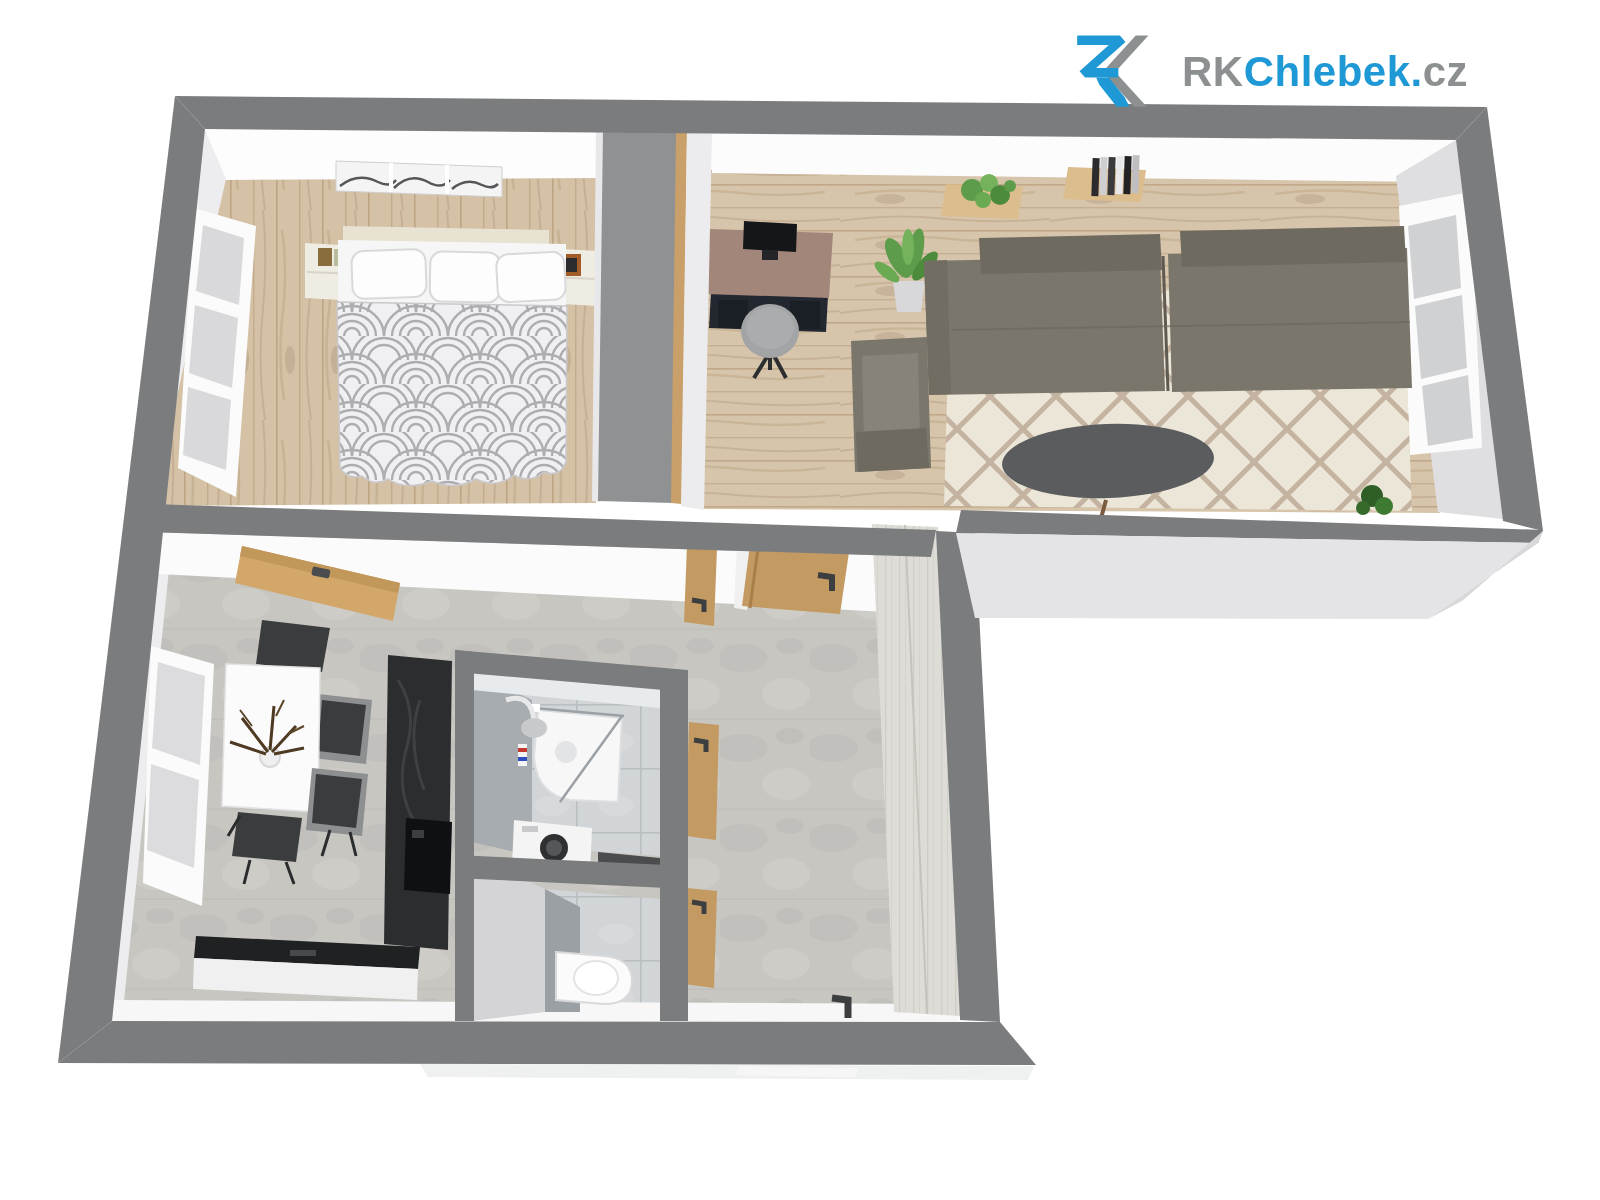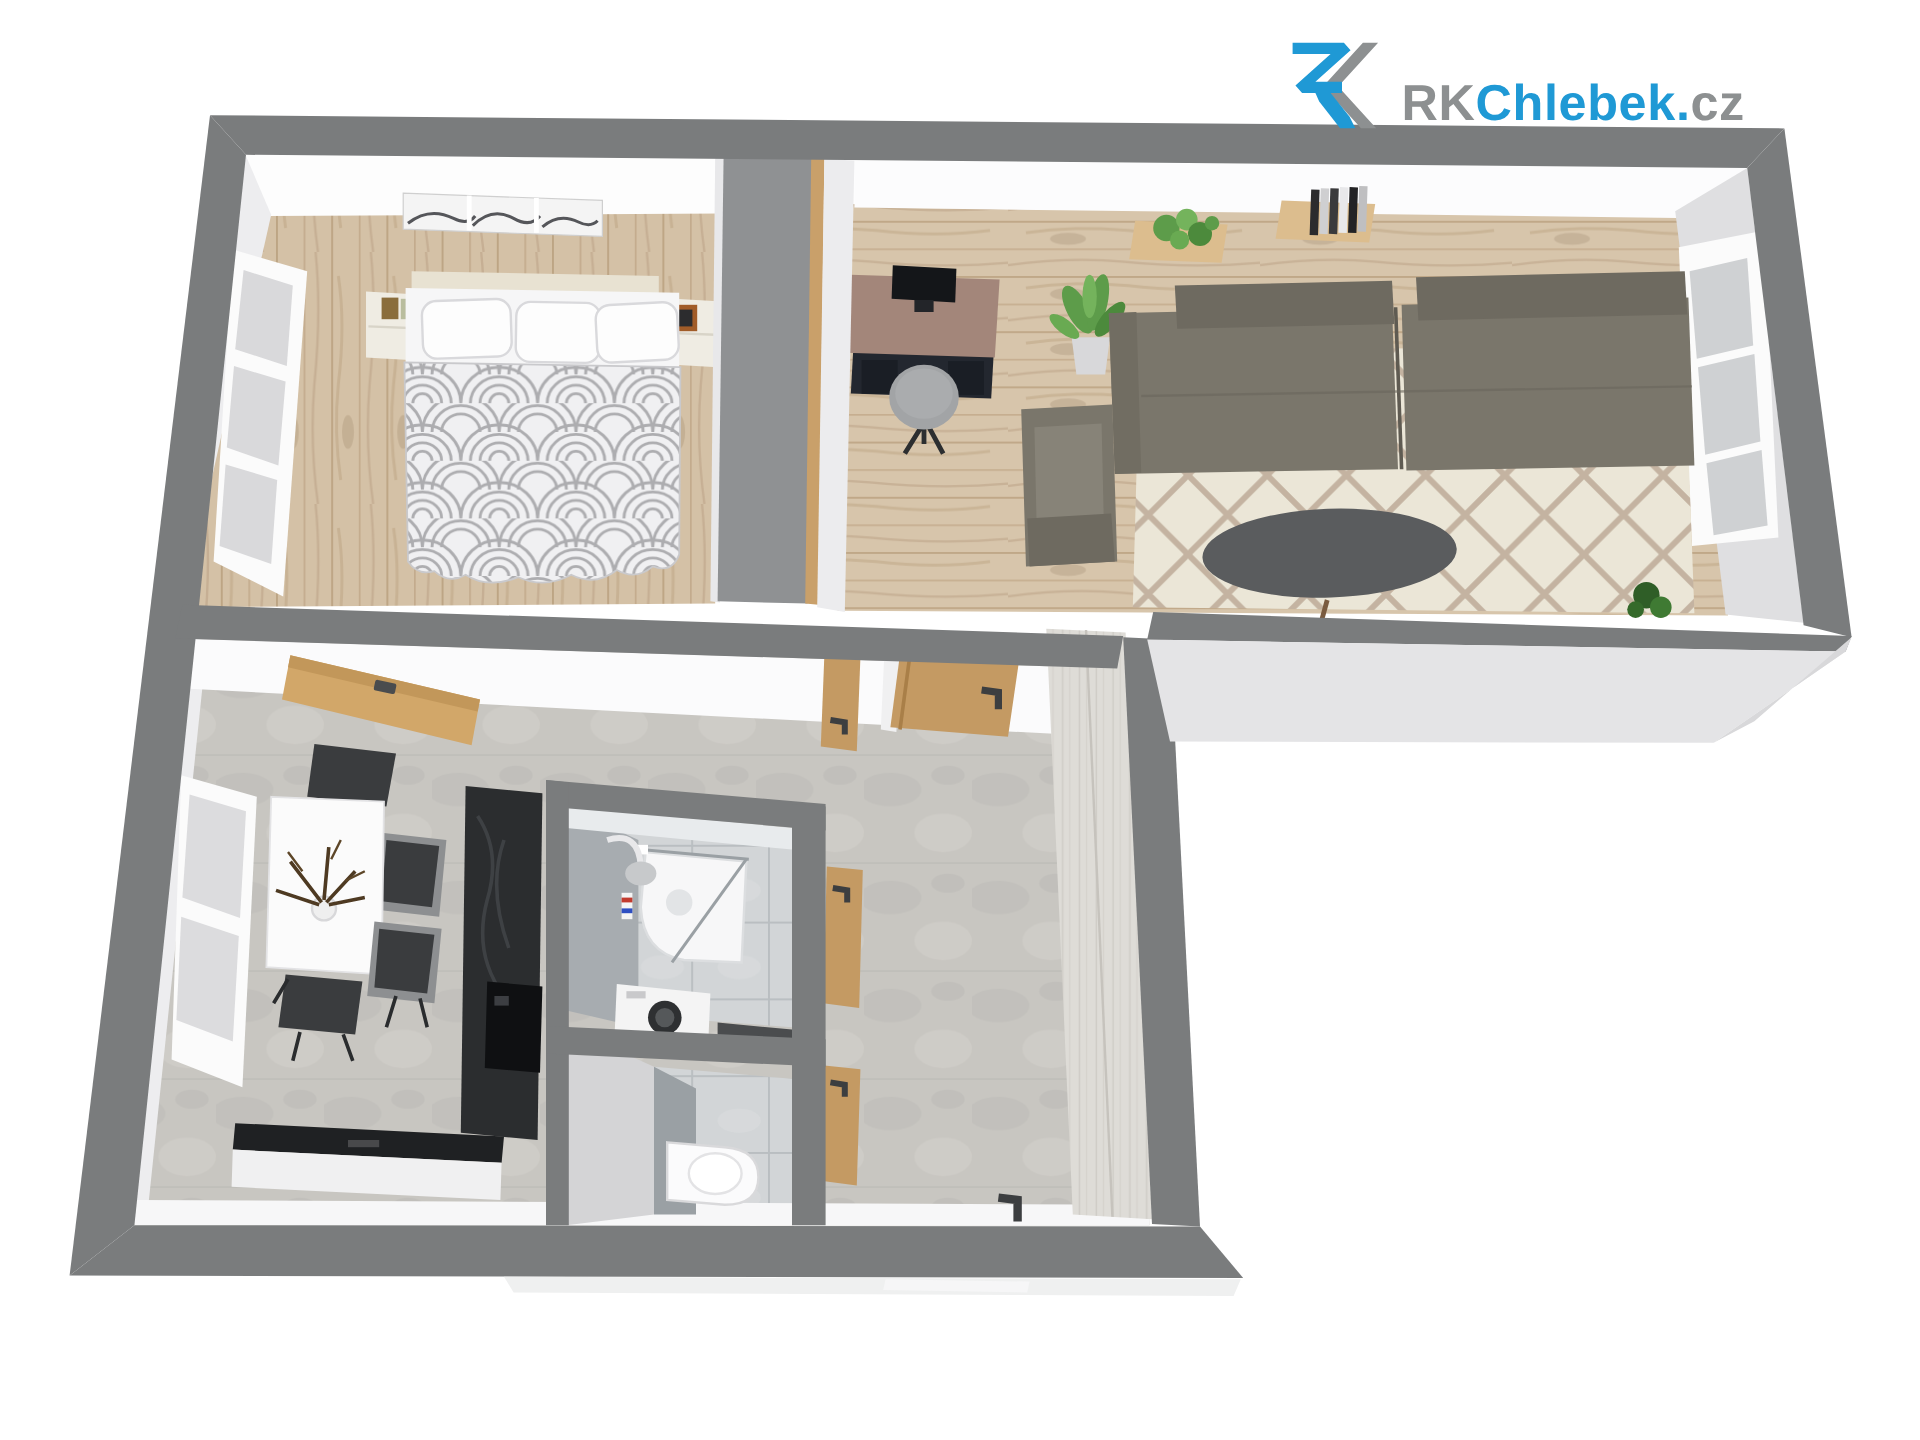--- a/index.html
+++ b/index.html
@@ -1,20 +1,20 @@
 <!DOCTYPE html>
 <html><head>
 <meta charset="utf-8">
 <style>
   html,body{margin:0;padding:0;background:#ffffff;}
   #stage{position:relative;width:1600px;height:1200px;background:#ffffff;overflow:hidden;
          font-family:"Liberation Sans", sans-serif;}
   #plan{position:absolute;left:0;top:0;}
   
-  #logo{position:absolute;left:1064px;top:34px;display:flex;align-items:flex-end;gap:8px;}
+  #logo{position:absolute;left:1064px;top:34px;display:flex;align-items:center;gap:22px;}
   #logo .mark{width:96px;height:76px;}
   #logo .word{font-weight:bold;font-size:42px;letter-spacing:0.5px;white-space:nowrap;}
   .seg-gray{color:#8d9091;}
   .seg-blue{color:#1f99d5;}
 </style>
 </head>
 <body>
 
 <div id="stage">
 

